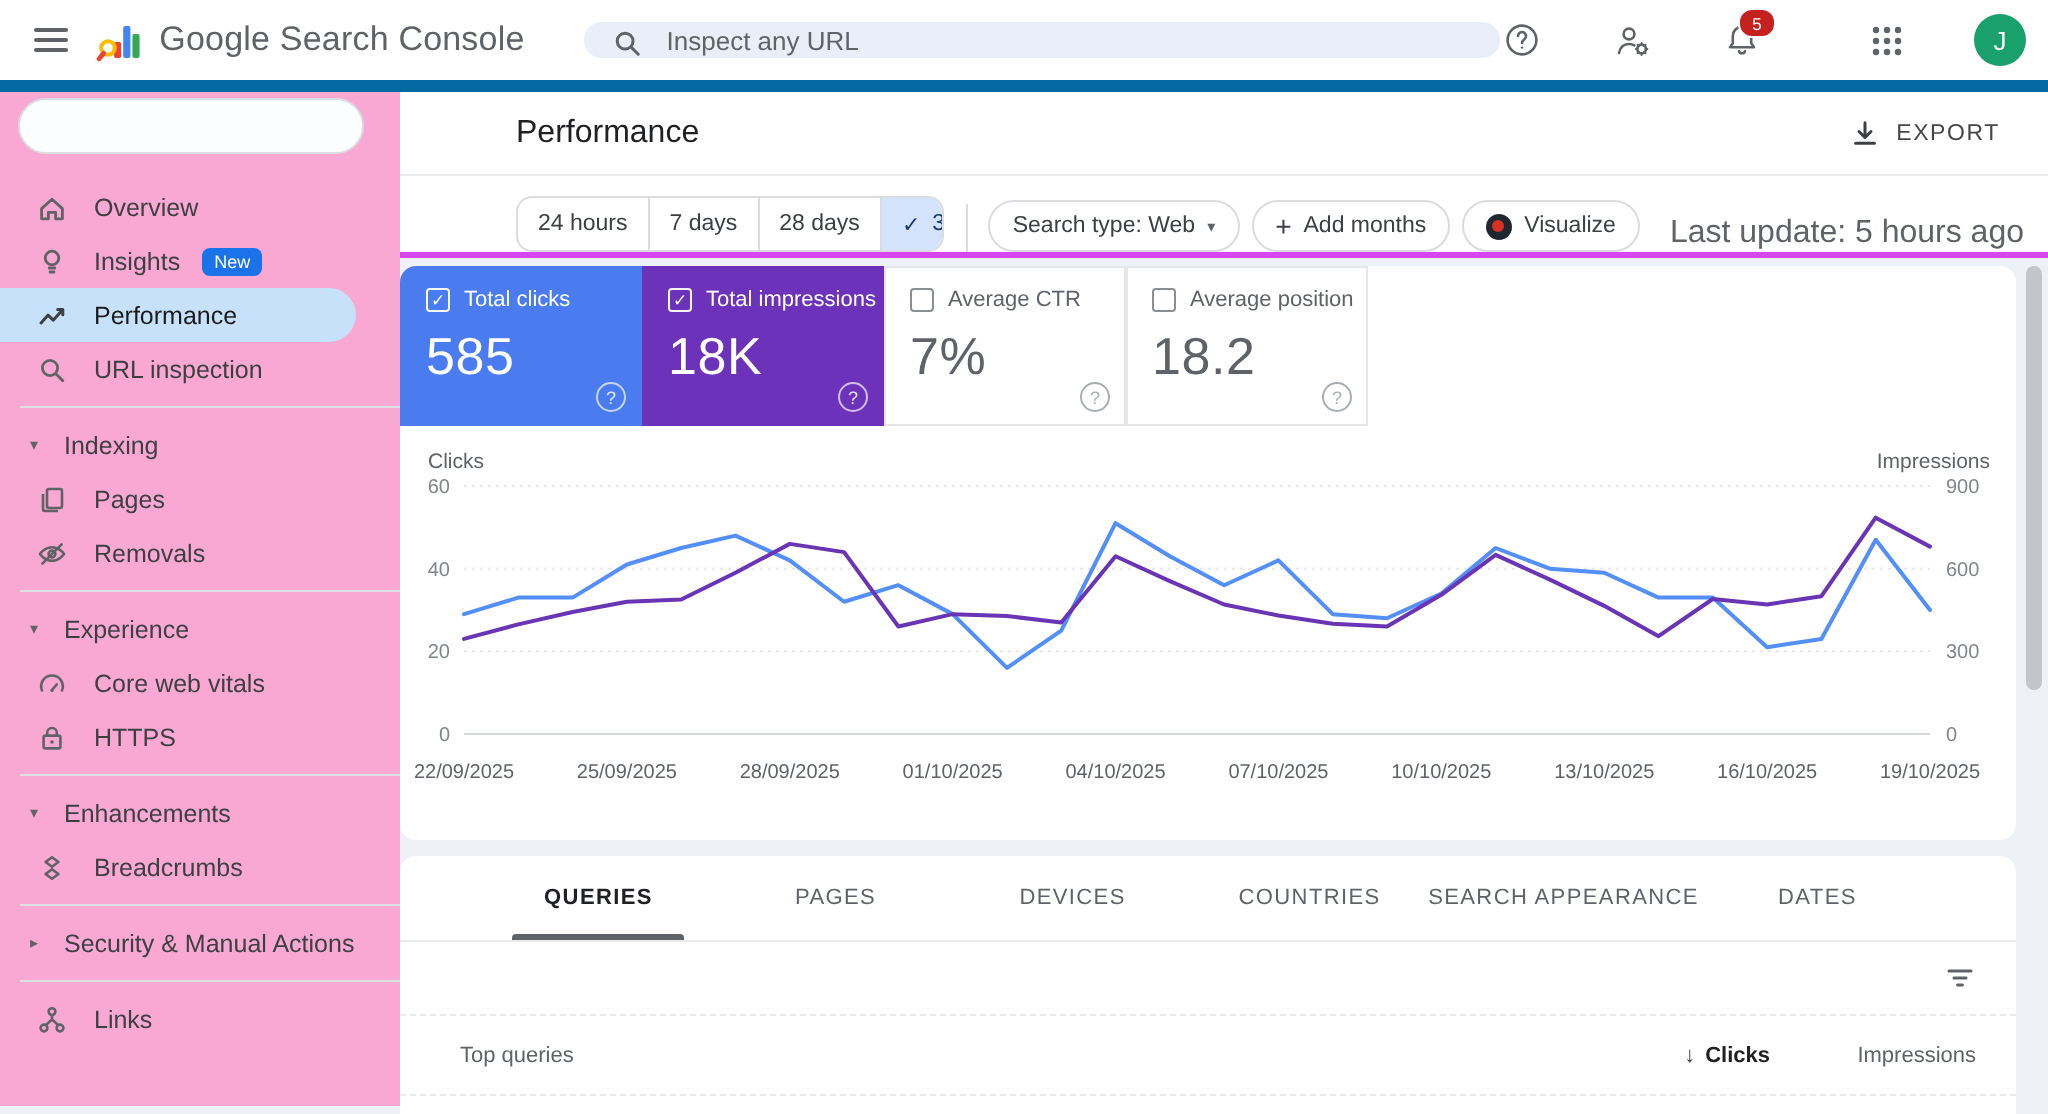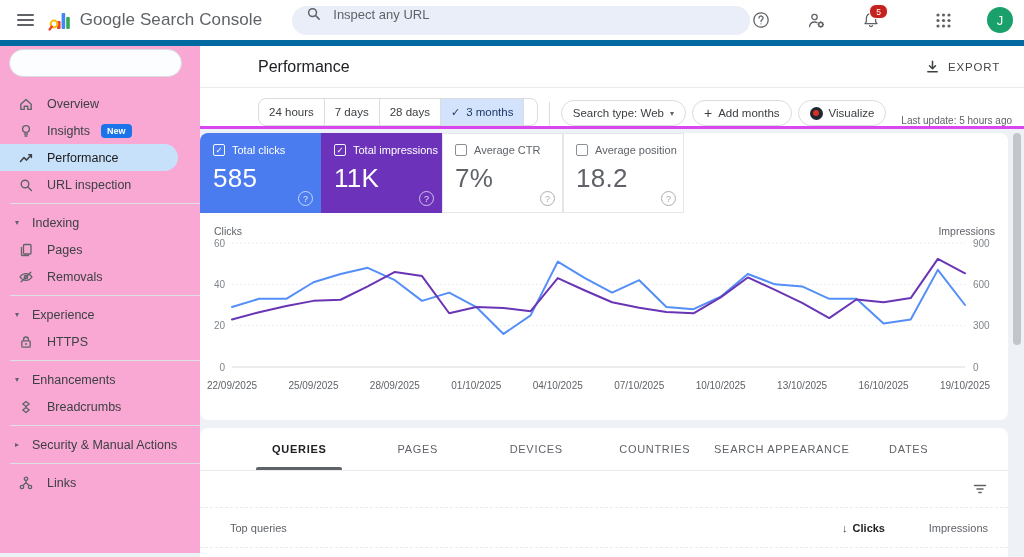--- a/index.html
+++ b/index.html
@@ -9,42 +9,42 @@
     -webkit-font-smoothing:antialiased;
   }
   svg{display:block}
   
   .topbar{position:absolute;top:0;left:0;width:1024px;height:46px;background:#fff;
     border-bottom:6px solid #0369a1;display:flex;align-items:center;z-index:10;box-sizing:border-box}
   .burger{width:18px;height:12px;margin-left:17px;display:flex;flex-direction:column;justify-content:space-between;cursor:pointer}
   .burger span{height:2px;background:#5f6368;border-radius:1px}
   .logo{display:flex;align-items:center;margin-left:14px;gap:8px;cursor:pointer}
   .logo-title{font-size:17px;color:#5f6368;letter-spacing:.1px;white-space:nowrap}
-  .searchbar{margin-left:30px;width:492px;height:29px;background:#e9eef8;border-radius:15px;
-    display:flex;align-items:flex-start;padding:0 14px;box-sizing:border-box;gap:10px}
+  .searchbar{margin-left:30px;width:492px;height:18px;background:#e9eef8;border-radius:15px;
+    display:flex;align-items:flex-end;padding:0 14px;box-sizing:border-box;gap:10px}
   .searchbar input{border:none;outline:none;background:transparent;font-size:13px;color:#3c4043;width:100%;
     font-family:"Liberation Sans",sans-serif}
   .searchbar input::placeholder{color:#5f6368}
   .tb-right{display:flex;align-items:center;margin-left:auto;margin-right:11px}
   .tb-ic{width:22px;height:22px;display:flex;align-items:center;justify-content:center;cursor:pointer;position:relative}
   .bell-badge{position:absolute;top:-5px;right:-6px;min-width:13px;height:13px;background:#c5221f;color:#fff;
     border-radius:7px;font-size:8.5px;display:flex;align-items:center;justify-content:center;padding:0 2px;border:1.5px solid #fff}
   .avatar{width:26px;height:26px;border-radius:50%;background:#1aa06b;color:#fff;font-size:13px;
     display:flex;align-items:center;justify-content:center;cursor:pointer}
   .gap33{margin-left:33px}.gap50{margin-left:50px}
   
   .sidebar{position:absolute;top:42px;left:0;width:200px;height:511px;background:#f9a8d4;box-sizing:border-box;overflow:hidden}
   .prop-pill{margin:7px 18px 13px 9px;height:26px;border:1px solid #d9dce1;border-radius:14px;background:#fcfdfe;cursor:pointer}
   .side-item{height:27px;display:flex;align-items:center;padding-left:18px;gap:13px;font-size:12.5px;color:#3c4043;cursor:pointer;position:relative}
   .side-item .sic{width:16px;height:16px;flex:0 0 16px}
   .side-item.active{background:#c7e1fb;border-radius:0 15px 15px 0;margin-right:22px;padding-right:0;color:#1b1b1b}
   .side-group{height:27px;display:flex;align-items:center;padding-left:15px;gap:9px;font-size:12.5px;color:#3c4043;cursor:pointer}
   .caret{font-size:8px;color:#5f6368;width:8px}
   .side-div{height:1px;background:#dde0e5;margin:5px 0 5px 10px}
-  .new-badge{background:#1a73e8;color:#fff;font-size:9px;font-weight:bold;padding:2px 6px;border-radius:4px;margin-left:-2px}
+  .new-badge{background:#1a73e8;color:#fff;font-size:9px;font-weight:normal;padding:2px 6px;border-radius:4px;margin-left:-2px}
   
   .main{position:absolute;top:46px;left:200px;width:824px;height:511px}
   .page-header{height:42px;background:#fff;border-bottom:1px solid #e9ebef;display:flex;align-items:center;
     padding:0 24px 0 58px;box-sizing:border-box}
   .page-title{font-size:16px;color:#202124}
   .export-btn{margin-left:auto;display:flex;align-items:center;gap:8px;cursor:pointer;color:#3c4043}
   .export-label{font-size:11.5px;letter-spacing:.8px;font-weight:normal;color:#444746}
   .filter-row{height:41px;background:#fff;border-bottom:3px solid #d946ef;display:flex;align-items:flex-end;
     padding:0 12px 0 58px;box-sizing:border-box;gap:6px}
   .seg{display:flex;border:1px solid #dadce0;border-radius:8px;overflow:hidden;height:26px;background:#fff}
@@ -52,21 +52,21 @@
   .seg-btn:first-child{border-left:none}
   .seg-btn.sel{background:#d3e3fc;color:#1b3a6b}
   .check{font-size:11px}
   .vdiv{width:1px;height:24px;background:#dadce0;margin:0 5px}
   .pill{display:flex;align-items:center;height:26px;border:1px solid #dadce0;border-radius:14px;background:#fff;
     padding:0 11px;font-size:11.5px;color:#3c4043;cursor:pointer;gap:6px;white-space:nowrap;box-sizing:border-box}
   .caret-d{font-size:8px;color:#5f6368}
   .plus{font-size:14px;color:#3c4043;line-height:1}
   .viz-dot{width:13px;height:13px;border-radius:50%;background:#20272e;position:relative}
   .viz-dot::after{content:"";position:absolute;left:3px;top:3px;width:6px;height:6px;border-radius:50%;background:#d93025}
-  .last-update{font-size:10px;color:#5f6368;margin-left:9px;white-space:nowrap}
+  .last-update{font-size:16px;color:#5f6368;margin-left:9px;white-space:nowrap}
   
   .main-card{position:absolute;top:87px;left:0;width:808px;height:287px;background:#fff;border-radius:8px}
   .metrics{display:flex;height:80px}
   .metric{width:121px;box-sizing:border-box;padding:11px 0 0 13px;position:relative;color:#fff;cursor:pointer}
   .metric.first{border-radius:8px 0 0 0}
   .metric.unsel{background:#fff;color:#5f6368;box-shadow:inset 0 0 0 1px #e4e6ea}
   .m-top{display:flex;align-items:center;gap:7px;font-size:11px;white-space:nowrap}
   .cb{width:10px;height:10px;border:1.5px solid rgba(255,255,255,.95);border-radius:2px;flex:0 0 auto;
     display:flex;align-items:center;justify-content:center;font-size:8.5px;color:#fff}
   .unsel .cb{border-color:#8a8f96;color:transparent}
@@ -237,20 +237,30 @@
     <span>Removals</span>
   </div>
 
   <div class="side-div"></div>
 
   <div class="side-group">
     <span class="caret">▾</span>
     <span>Experience</span>
   </div>
 
+  <div class="side-item">
+    <span class="sic">
+      <svg width="16" height="16" viewBox="0 0 16 16" fill="none" stroke="#5f6368" stroke-width="1.3" stroke-linecap="round">
+          <path d="M3 11.2a5.4 5.4 0 1 1 10 0"></path>
+          <path d="M8 11 10.4 8.2"></path>
+          <circle cx="8" cy="11.2" r=".8" fill="#5f6368" stroke="none"></circle>
+        </svg>
+    </span>
+    <span>Core web vitals</span>
+  </div>
 
   <div class="side-item">
     <span class="sic">
       <svg width="16" height="16" viewBox="0 0 16 16" fill="none" stroke="#5f6368" stroke-width="1.3">
           <rect x="3.8" y="6.8" width="8.4" height="6.4" rx="1"></rect>
           <path d="M5.6 6.8V5.4a2.4 2.4 0 0 1 4.8 0v1.4"></path>
           <circle cx="8" cy="10" r=".9" fill="#5f6368" stroke="none"></circle>
         </svg>
     </span>
     <span>HTTPS</span>
@@ -348,21 +358,21 @@
           <span>Total clicks</span>
         </div>
         <div class="m-val">585</div>
         <span class="m-help">?</span>
       </div>
       <div class="metric" style="background: rgb(108, 51, 186);">
         <div class="m-top">
           <span class="cb">✓</span>
           <span>Total impressions</span>
         </div>
-        <div class="m-val">11K</div>
+        <div class="m-val">18K</div>
         <span class="m-help">?</span>
       </div>
       <div class="metric unsel">
         <div class="m-top">
           <span class="cb"></span>
           <span>Average CTR</span>
         </div>
         <div class="m-val">7%</div>
         <span class="m-help">?</span>
       </div>

